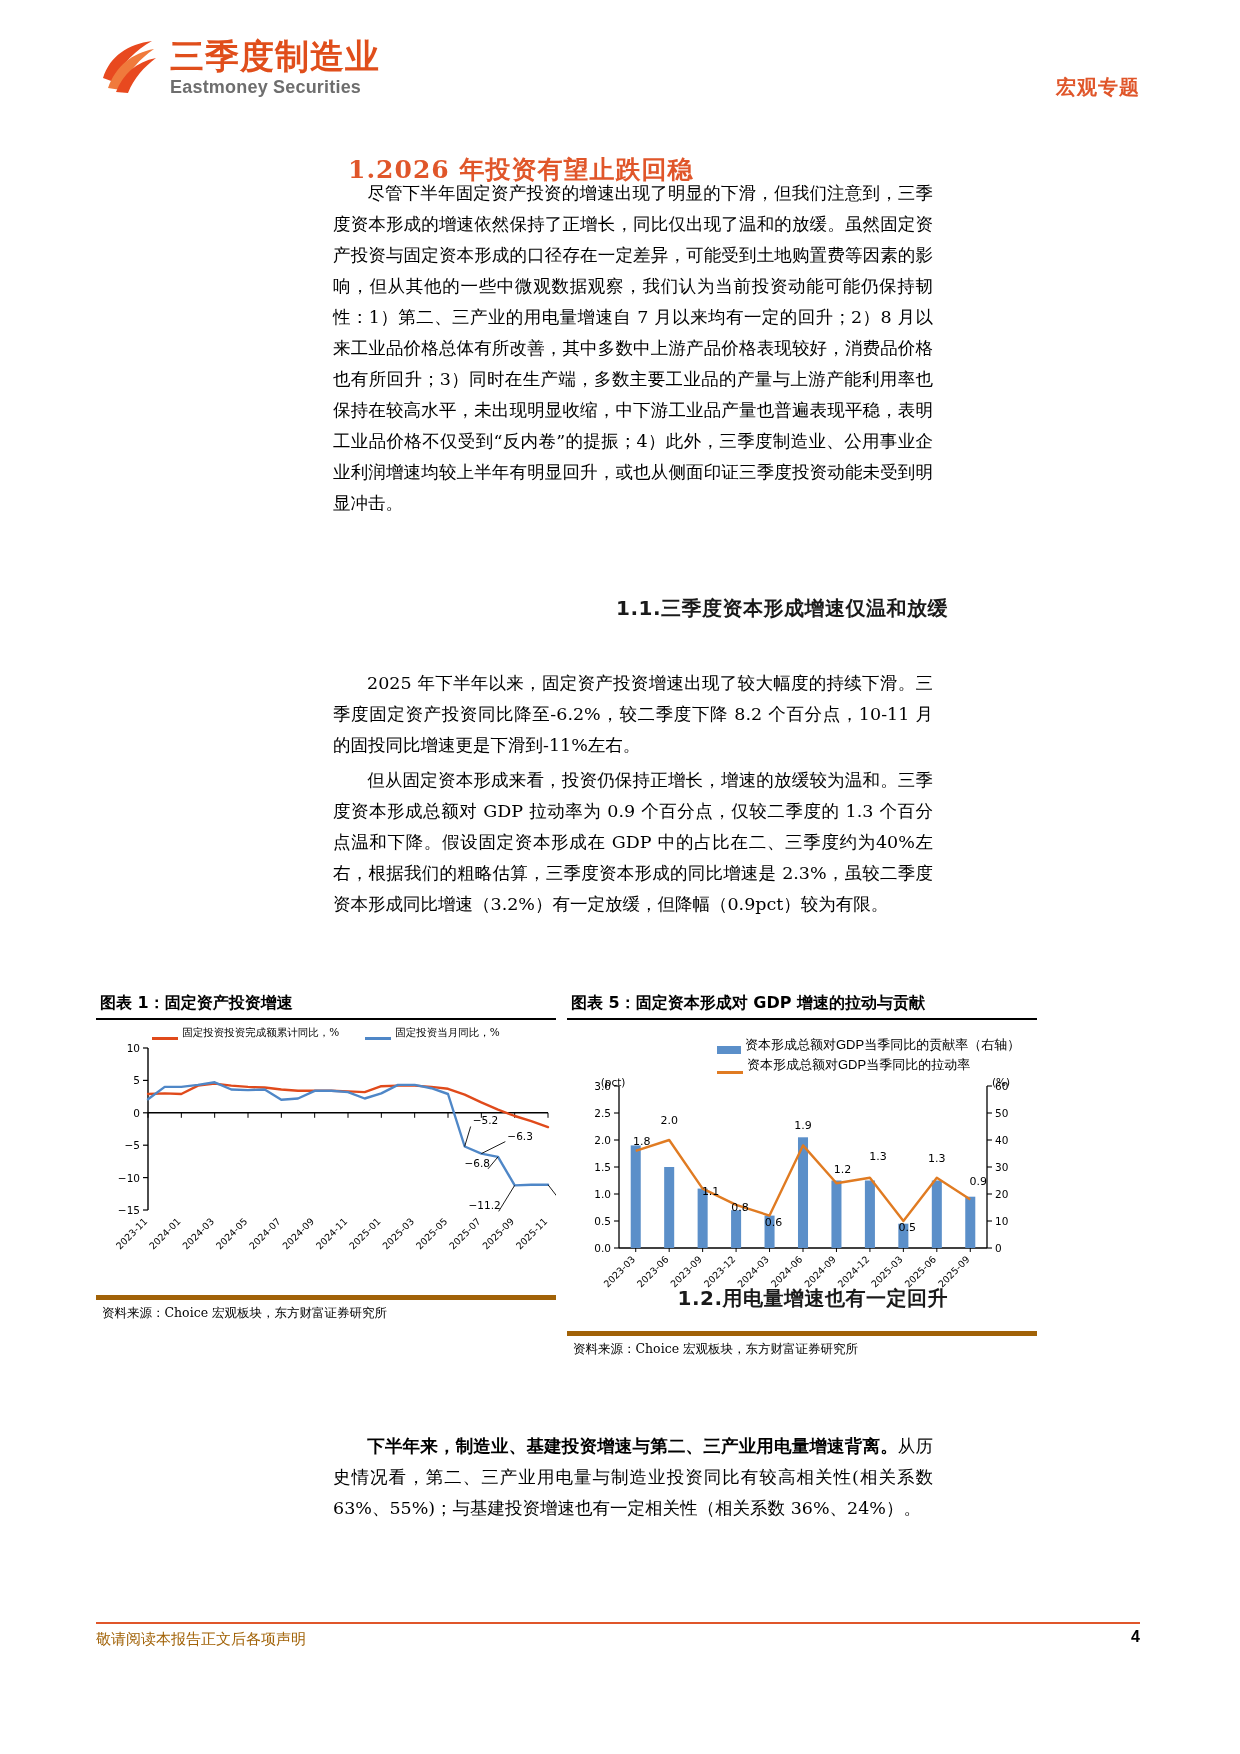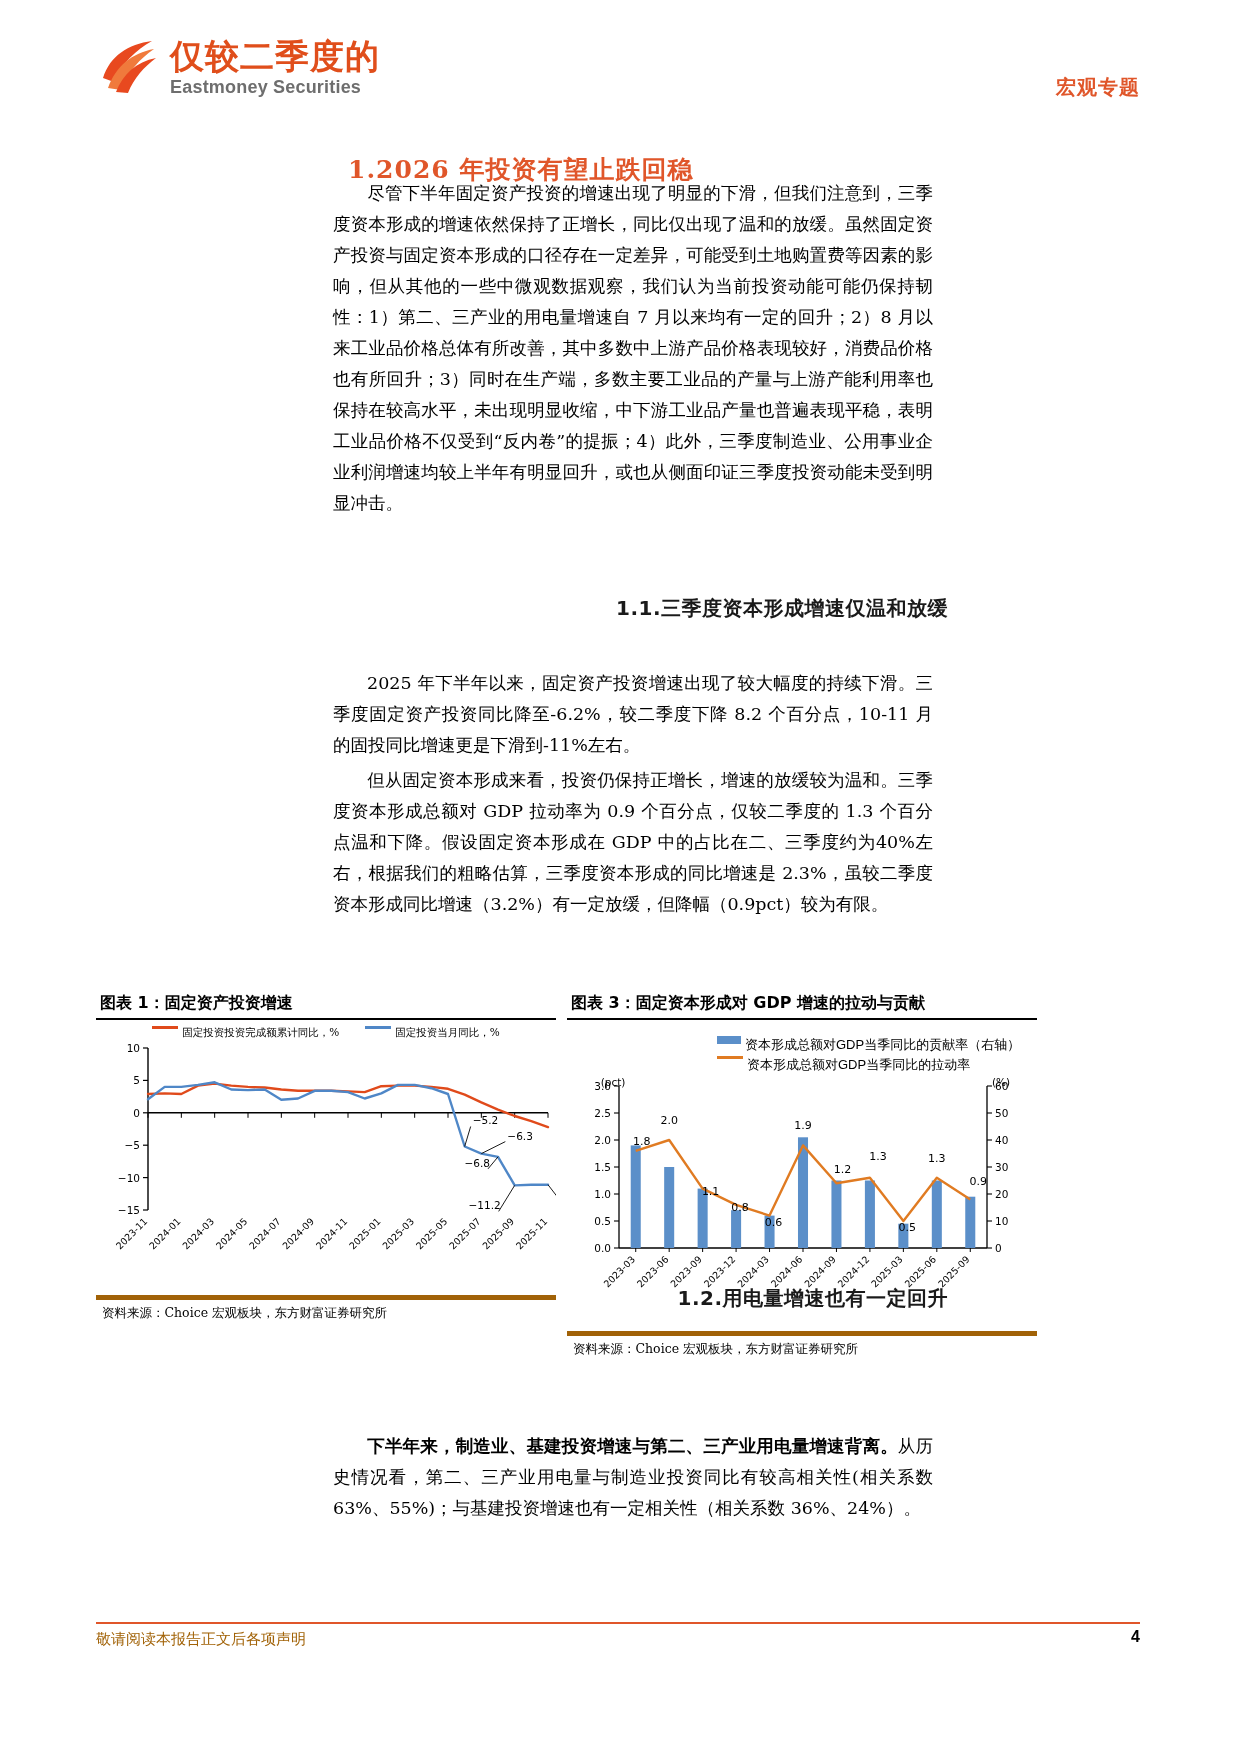--- a/index.html
+++ b/index.html
@@ -97,21 +97,21 @@
     font-family:"DejaVu Serif", serif;
     font-size:12.5px; color:#000;
     padding:5px 0 0 6px;
   }
 
   .legend {
     display:flex; justify-content:center; align-items:center;
     gap:26px; padding-top:6px;
     font-family:"DejaVu Serif", serif; font-size:10.5px;
   }
-  .legend-item { display:flex; align-items:flex-start; gap:4px; white-space:nowrap; }
+  .legend-item { display:flex; align-items:flex-end; gap:4px; white-space:nowrap; }
   .legend-swatch-line { width:26px; height:3px; display:inline-block; }
   .legend-swatch-bar { width:24px; height:8px; display:inline-block; }
 
   .legend2 {
     padding-top:16px; padding-left:150px;
     font-family:Liberation Sans, sans-serif; font-size:13px;
   }
   .legend2 .legend-item { margin-bottom:2px; }
 
   svg text { font-family:"DejaVu Sans", sans-serif; }
@@ -138,21 +138,21 @@
 <div class="page">
 
   <div class="header">
     <div class="logo-wrap">
       <svg class="logo-mark" viewBox="0 0 62 56">
         <path d="M3 40 C10 18, 28 6, 52 3 C36 12, 22 25, 14 44 Z" fill="#e8491f"></path>
         <path d="M8 50 C16 28, 32 15, 54 11 C40 21, 28 33, 21 52 Z" fill="#f07a3c"></path>
         <path d="M16 54 C23 36, 36 24, 56 20 C44 29, 34 40, 28 55 Z" fill="#e8491f"></path>
       </svg>
       <div class="logo-text">
-        <span class="logo-cn">仅较二季度的</span>
+        <span class="logo-cn">三季度制造业</span>
         <span class="logo-en">Eastmoney Securities</span>
       </div>
     </div>
     <div class="header-tag">宏观专题</div>
   </div>
 
   <div class="h1">1.2026 年投资有望止跌回稳</div>
 
   <div class="para" id="p1"><span class="ind"></span><span>尽管下半年固定资产投资的增速出现了明显的下滑，但我们注意到，三季度资本形成的增速依然保持了正增长，同比仅出现了温和的放缓。虽然固定资产投资与固定资本形成的口径存在一定差异，可能受到土地购置费等因素的影响，但从其他的一些中微观数据观察，我们认为当前投资动能可能仍保持韧性：1）第二、三产业的用电量增速自 7 月以来均有一定的回升；2）8 月以来工业品价格总体有所改善，其中多数中上游产品价格表现较好，消费品价格也有所回升；3）同时在生产端，多数主要工业品的产量与上游产能利用率也保持在较高水平，未出现明显收缩，中下游工业品产量也普遍表现平稳，表明工业品价格不仅受到“反内卷”的提振；4）此外，三季度制造业、公用事业企业利润增速均较上半年有明显回升，或也从侧面印证三季度投资动能未受到明显冲击。</span></div>
 
@@ -232,21 +232,21 @@
           <text x="385.3333333333333" y="182" font-size="9.5" fill="#000" transform="rotate(-45 385.3333333333333 182)" text-anchor="end">2025-07</text>
           <text x="418.6666666666667" y="182" font-size="9.5" fill="#000" transform="rotate(-45 418.6666666666667 182)" text-anchor="end">2025-09</text>
           <text x="452" y="182" font-size="9.5" fill="#000" transform="rotate(-45 452 182)" text-anchor="end">2025-11</text>
         </svg>
     </div>
 
     <div class="fig-src">资料来源：Choice 宏观板块，东方财富证券研究所</div>
   </div>
 
   <div class="fig" id="fig2">
-    <div class="fig-title">图表 3：固定资本形成对 GDP 增速的拉动与贡献</div>
+    <div class="fig-title">图表 5：固定资本形成对 GDP 增速的拉动与贡献</div>
     <div class="fig-rule"></div>
 
     <div class="legend2">
       <div class="legend-item">
         <span class="legend-swatch-bar" style="background:#5b8fc9"></span>
         <span>资本形成总额对GDP当季同比的贡献率（右轴）</span>
       </div>
       <div class="legend-item">
         <span class="legend-swatch-line" style="background:#e07b22;height:3px"></span>
         <span>资本形成总额对GDP当季同比的拉动率</span>

